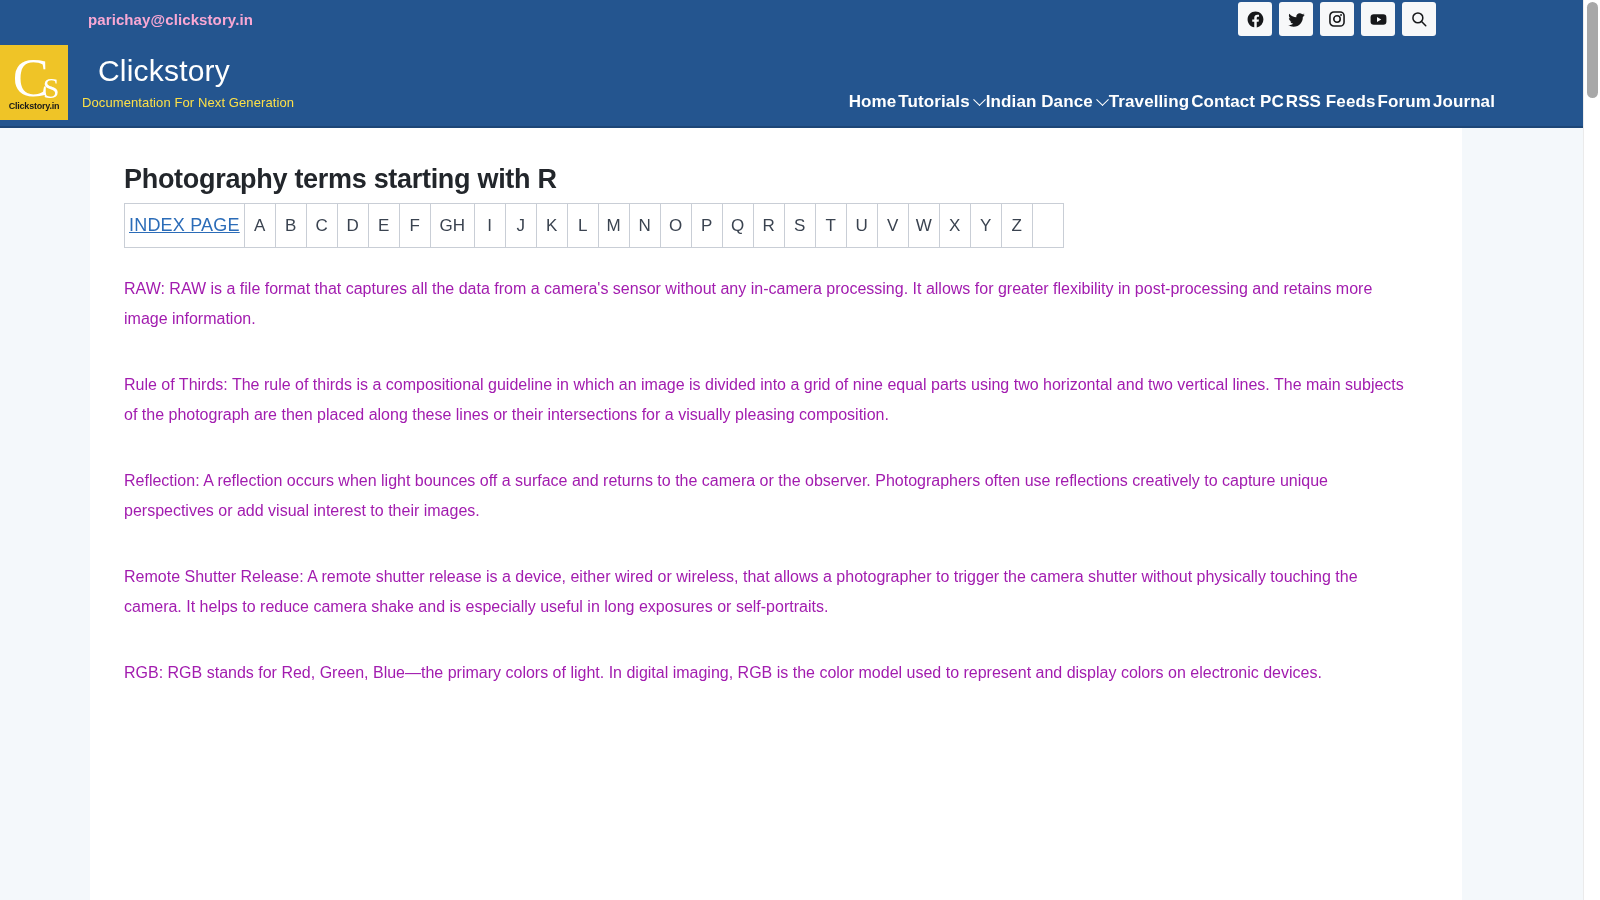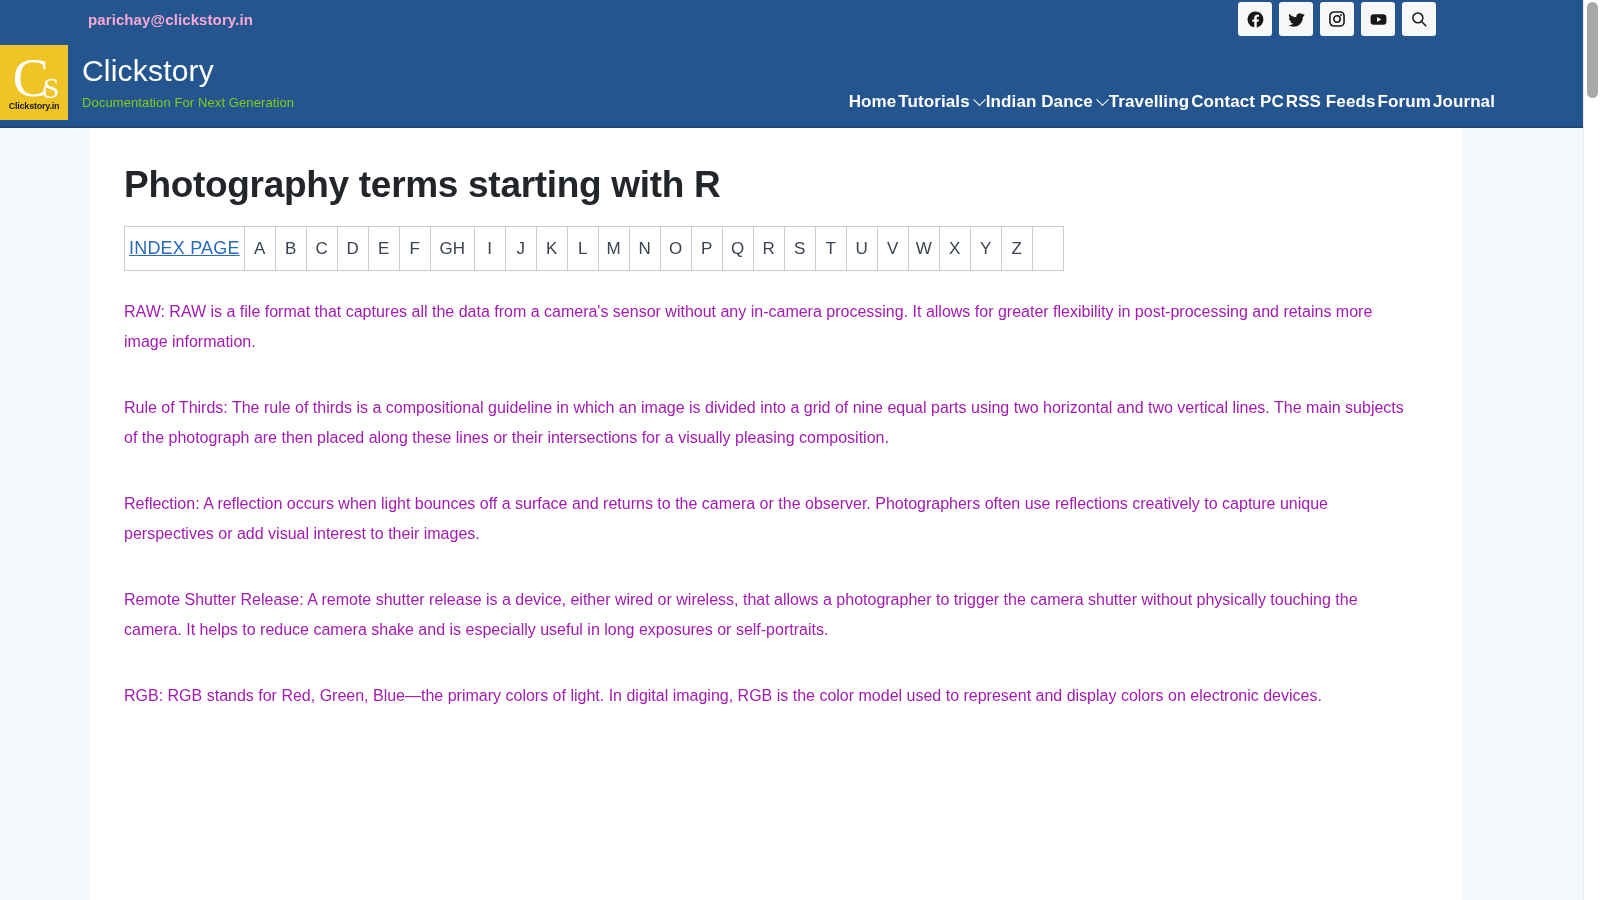--- a/index.html
+++ b/index.html
@@ -137,23 +137,24 @@
     display: flex;
     flex-direction: column;
     justify-content: center;
   }
   .site-title {
     color: #ffffff;
     font-size: 30px;
     font-weight: normal;
     line-height: 1.1;
     letter-spacing: .2px;
+    margin-left: 16px;
   }
   .site-tagline {
-    color: #84cc16;
+    color: #fde047;
     font-size: 13px;
     margin-top: 8px;
     letter-spacing: .1px;
   }
 
   .nav {
     position: absolute;
     right: 88px;
     bottom: 14px;
     display: flex;
@@ -190,25 +191,25 @@
     position: absolute;
     left: 90px;
     top: 0;
     width: 1372px;
     min-height: 772px;
     background: #ffffff;
     padding: 36px 34px 0 34px;
   }
 
   h1.page-title {
-    font-size: 37px;
+    font-size: 27px;
     font-weight: bold;
     color: #22262b;
     letter-spacing: -.3px;
-    margin-bottom: 20px;
+    margin-bottom: 8px;
   }
 
   
   .index-table-wrap {
     display: flex;
     justify-content: flex-start;
     margin-bottom: 26px;
   }
   table.index-table {
     border-collapse: collapse;

